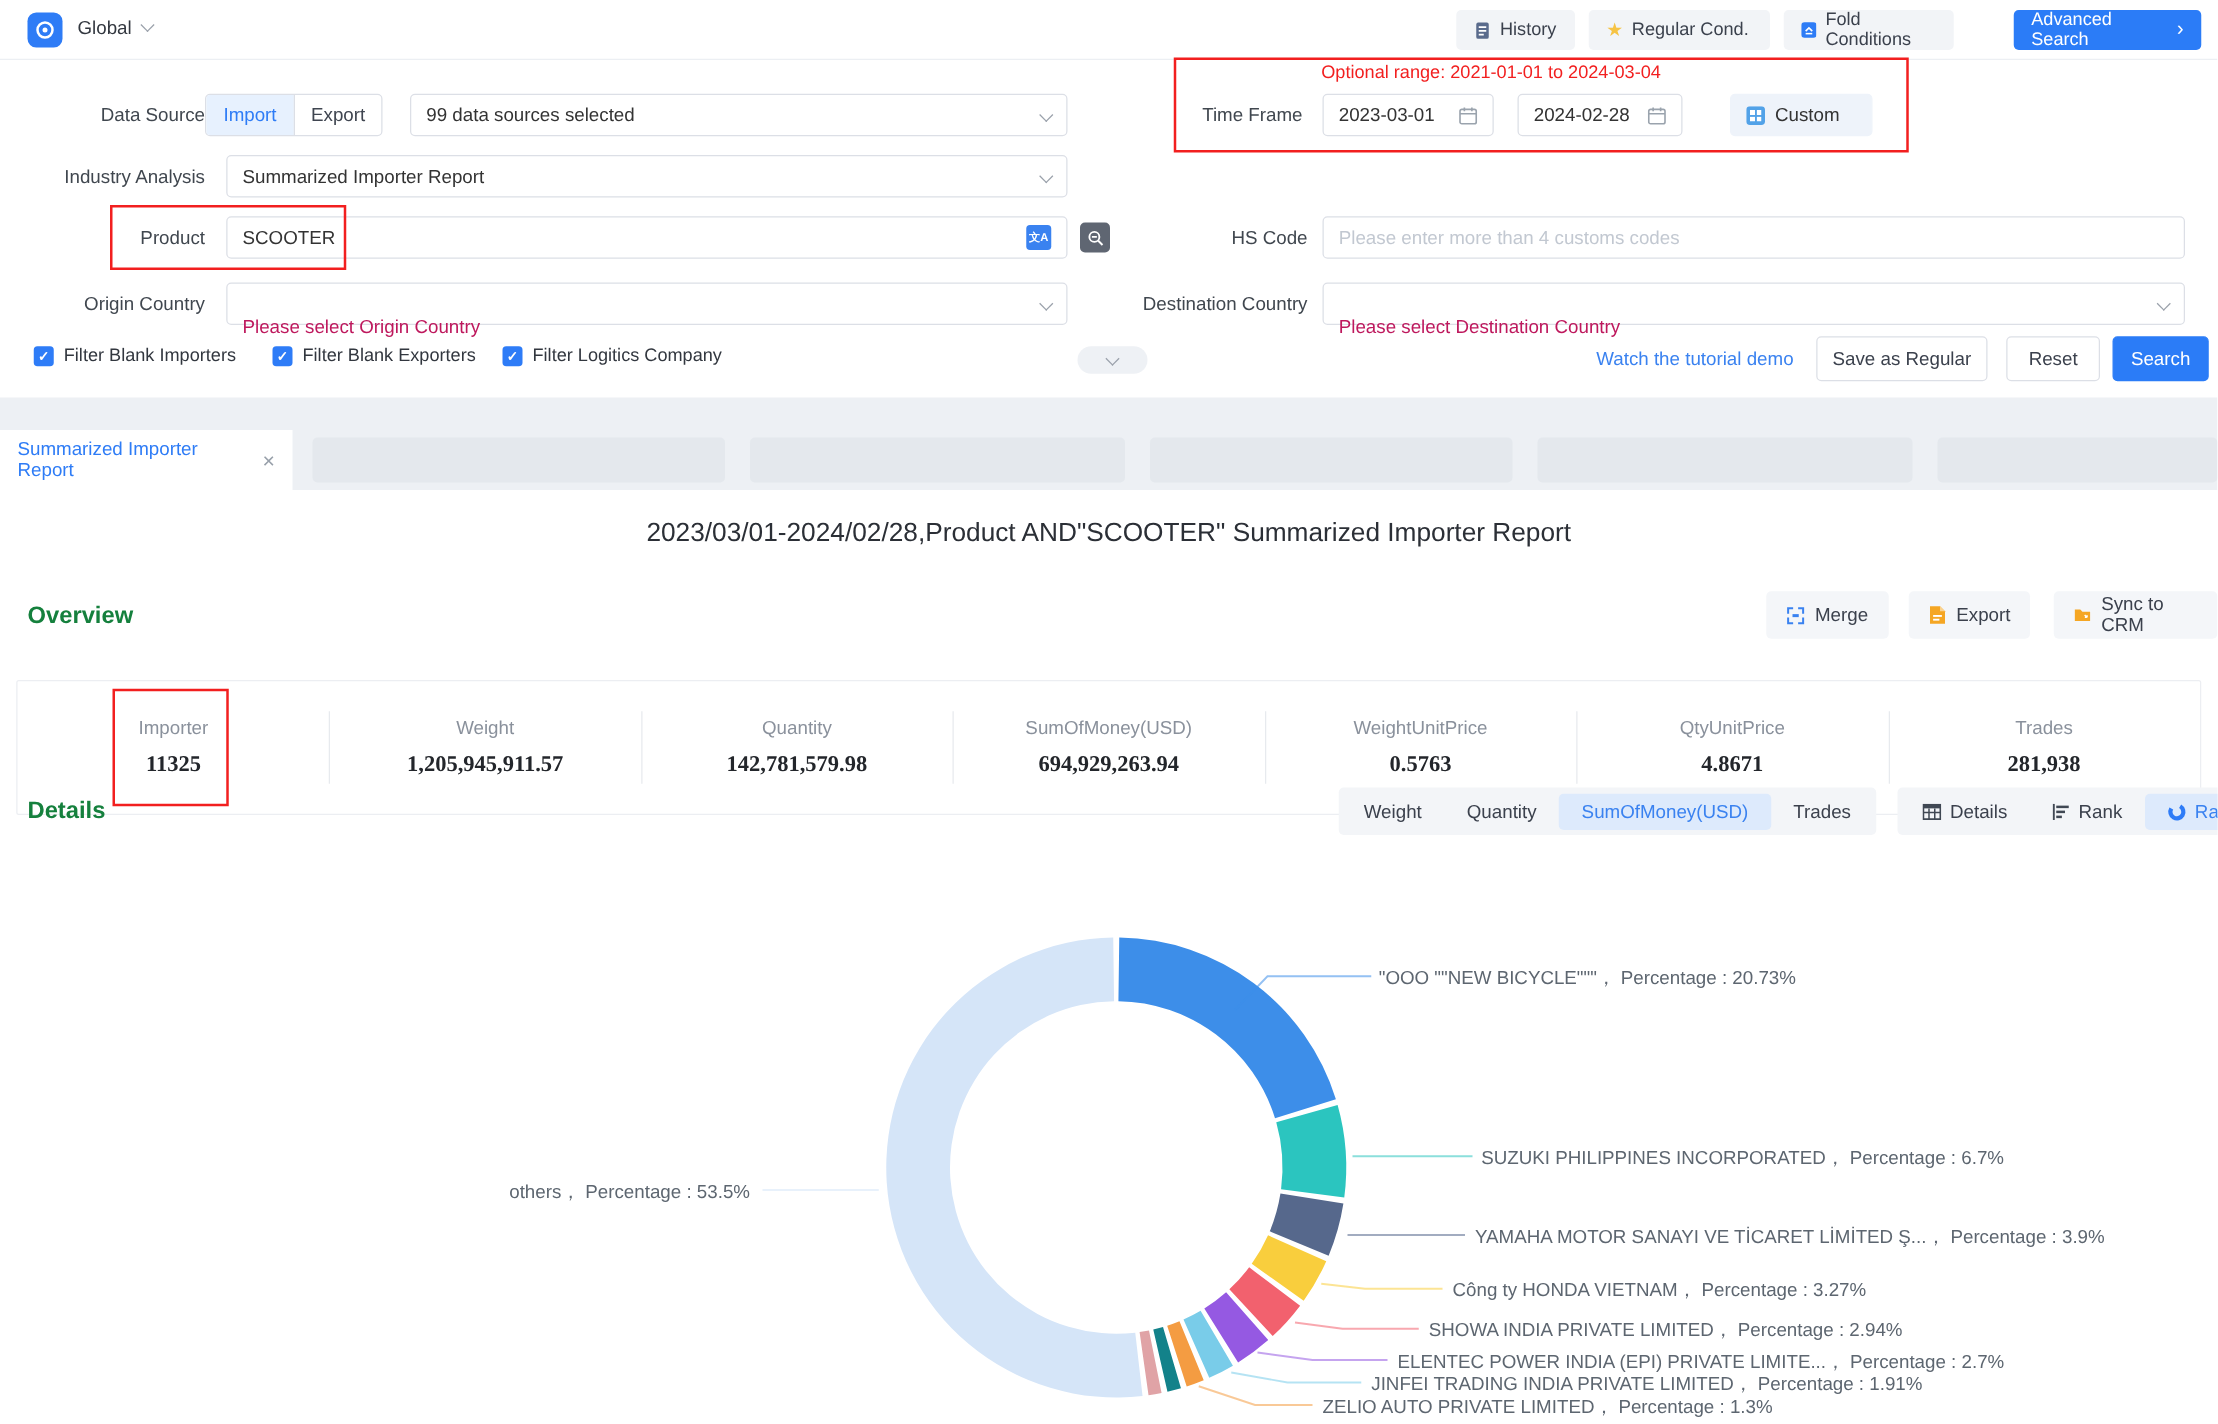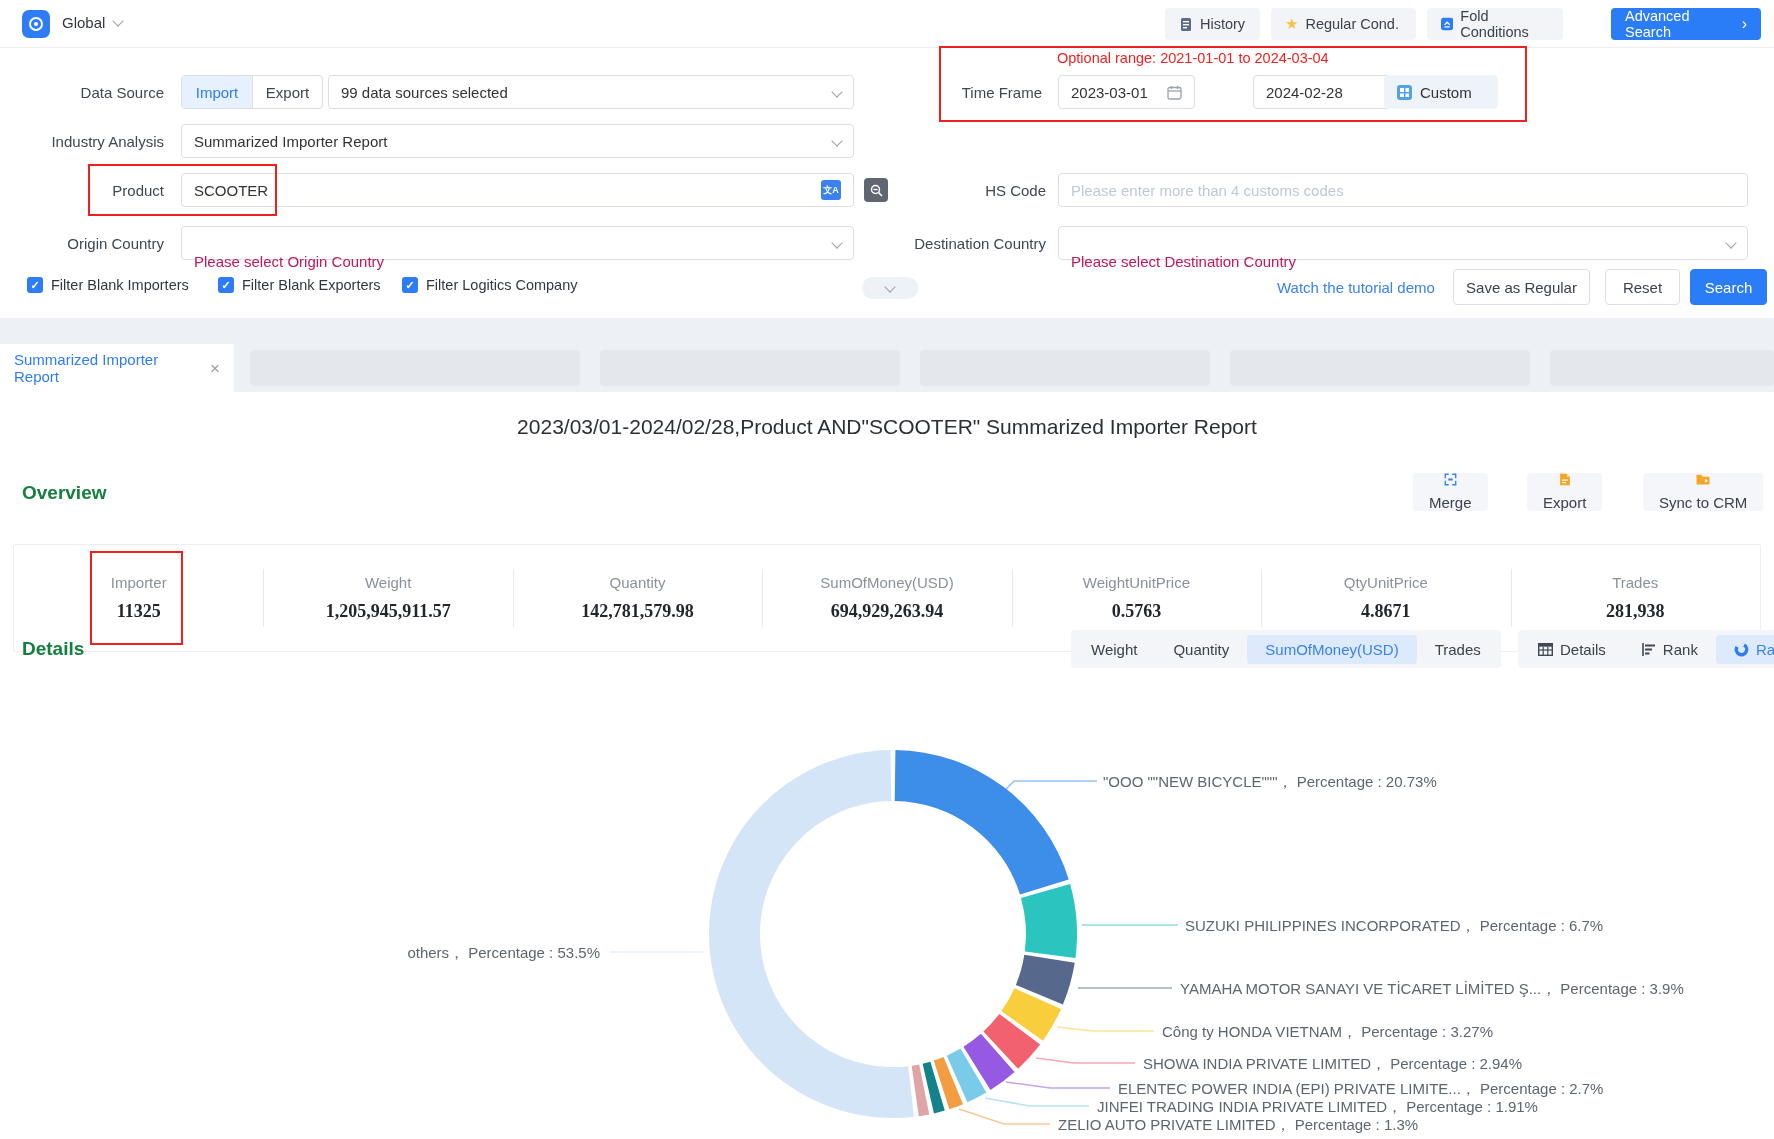--- a/index.html
+++ b/index.html
@@ -53,21 +53,21 @@
   
   #tabstrip { position:absolute; left:0; top:318px; width:1774px; height:74px; background:#edf0f4; }
   .tab-active { position:absolute; left:0; top:26px; width:234px; height:48px; background:#fff;
     display:flex; align-items:center; padding:0 14px; gap:10px; font-size:15px; color:#2e7cf6; cursor:pointer; }
   .tab-ghost { position:absolute; top:32px; height:36px; background:#dde1e8; opacity:.55; border-radius:4px; }
   .tab-close { color:#98a0aa; font-size:17px; line-height:1; cursor:pointer; }
 
   .report-title { position:absolute; left:0; top:415px; width:1774px; text-align:center; font-size:21px; color:#2b2f36; }
   .sec-head { position:absolute; font-size:19px; font-weight:bold; color:#15803d; }
   .soft-btn { position:absolute; top:473px; height:38px; background:#f4f6f9; border-radius:4px;
-    display:flex; align-items:center; gap:8px; padding:0 16px; font-size:15px; color:#3b414d; cursor:pointer;flex-direction:column; }
+    display:flex; align-items:center; gap:8px; padding:0 16px; font-size:15px; color:#3b414d; cursor:pointer; }
 
   
   #stats { position:absolute; left:13px; top:544px; width:1748px; height:108px; background:#fff;
     border:1px solid #eceef2; border-radius:2px; display:flex; }
   .stat { flex:1; display:flex; flex-direction:column; align-items:center; justify-content:center; gap:10px; position:relative; }
   .stat + .stat::before { content:""; position:absolute; left:0; top:24px; bottom:24px; width:1px; background:#e7eaee; }
   .stat .lb { font-size:15px; color:#8a919c; }
   .stat .vl { font-size:18px; font-weight:bold; color:#23262b;font-family:Liberation Serif, serif; }
 
   
@@ -115,21 +115,21 @@
         </svg>
       <span>Fold Conditions</span>
     </div>
     <div class="tb-btn tb-primary" style="left:1611px;width:150px">
       <span>Advanced Search</span>
       <span style="font-size:16px;line-height:1">›</span>
     </div>
   </div>
 
   <div class="form-label" style="left:14px;top:84px">Data Source</div>
-  <div class="seg" style="left:181px;top:75px">
+  <div class="seg" style="left:164px;top:75px">
     <div class="opt sel">Import</div>
     <div class="opt">Export</div>
   </div>
   <div class="field" style="left:328px;top:75px;width:526px">
     <span style="flex:1">99 data sources selected</span>
     <span class="chevron"></span>
   </div>
 
   <div class="form-label" style="left:14px;top:133px">Industry Analysis</div>
   <div class="field" style="left:181px;top:124px;width:673px">
@@ -161,21 +161,21 @@
   <div class="form-label" style="left:892px;top:84px">Time Frame</div>
   <div class="field" style="left:1058px;top:75px;width:137px">
     <input style="width: 90px;" value="2023-03-01">
     <svg width="15" height="15" viewBox="0 0 15 15">
         <rect x="1" y="2.5" width="13" height="11.5" rx="1.5" stroke="#9aa3ad" stroke-width="1.3" fill="none"></rect>
         <line x1="1" y1="6" x2="14" y2="6" stroke="#9aa3ad" stroke-width="1.3"></line>
         <line x1="4.5" y1="1" x2="4.5" y2="4" stroke="#9aa3ad" stroke-width="1.3"></line>
         <line x1="10.5" y1="1" x2="10.5" y2="4" stroke="#9aa3ad" stroke-width="1.3"></line>
       </svg>
   </div>
-  <div class="field" style="left:1253px;top:75px;width:168px">
+  <div class="field" style="left:1214px;top:75px;width:132px">
     <input style="width: 90px;" value="2024-02-28">
     <svg width="15" height="15" viewBox="0 0 15 15">
         <rect x="1" y="2.5" width="13" height="11.5" rx="1.5" stroke="#9aa3ad" stroke-width="1.3" fill="none"></rect>
         <line x1="1" y1="6" x2="14" y2="6" stroke="#9aa3ad" stroke-width="1.3"></line>
         <line x1="4.5" y1="1" x2="4.5" y2="4" stroke="#9aa3ad" stroke-width="1.3"></line>
         <line x1="10.5" y1="1" x2="10.5" y2="4" stroke="#9aa3ad" stroke-width="1.3"></line>
       </svg>
   </div>
   <div class="field" style="left:1384px;top:75px;width:114px;background:#eef3fa;border-color:#eef3fa;gap:8px">
     <svg width="15" height="15" viewBox="0 0 15 15">

